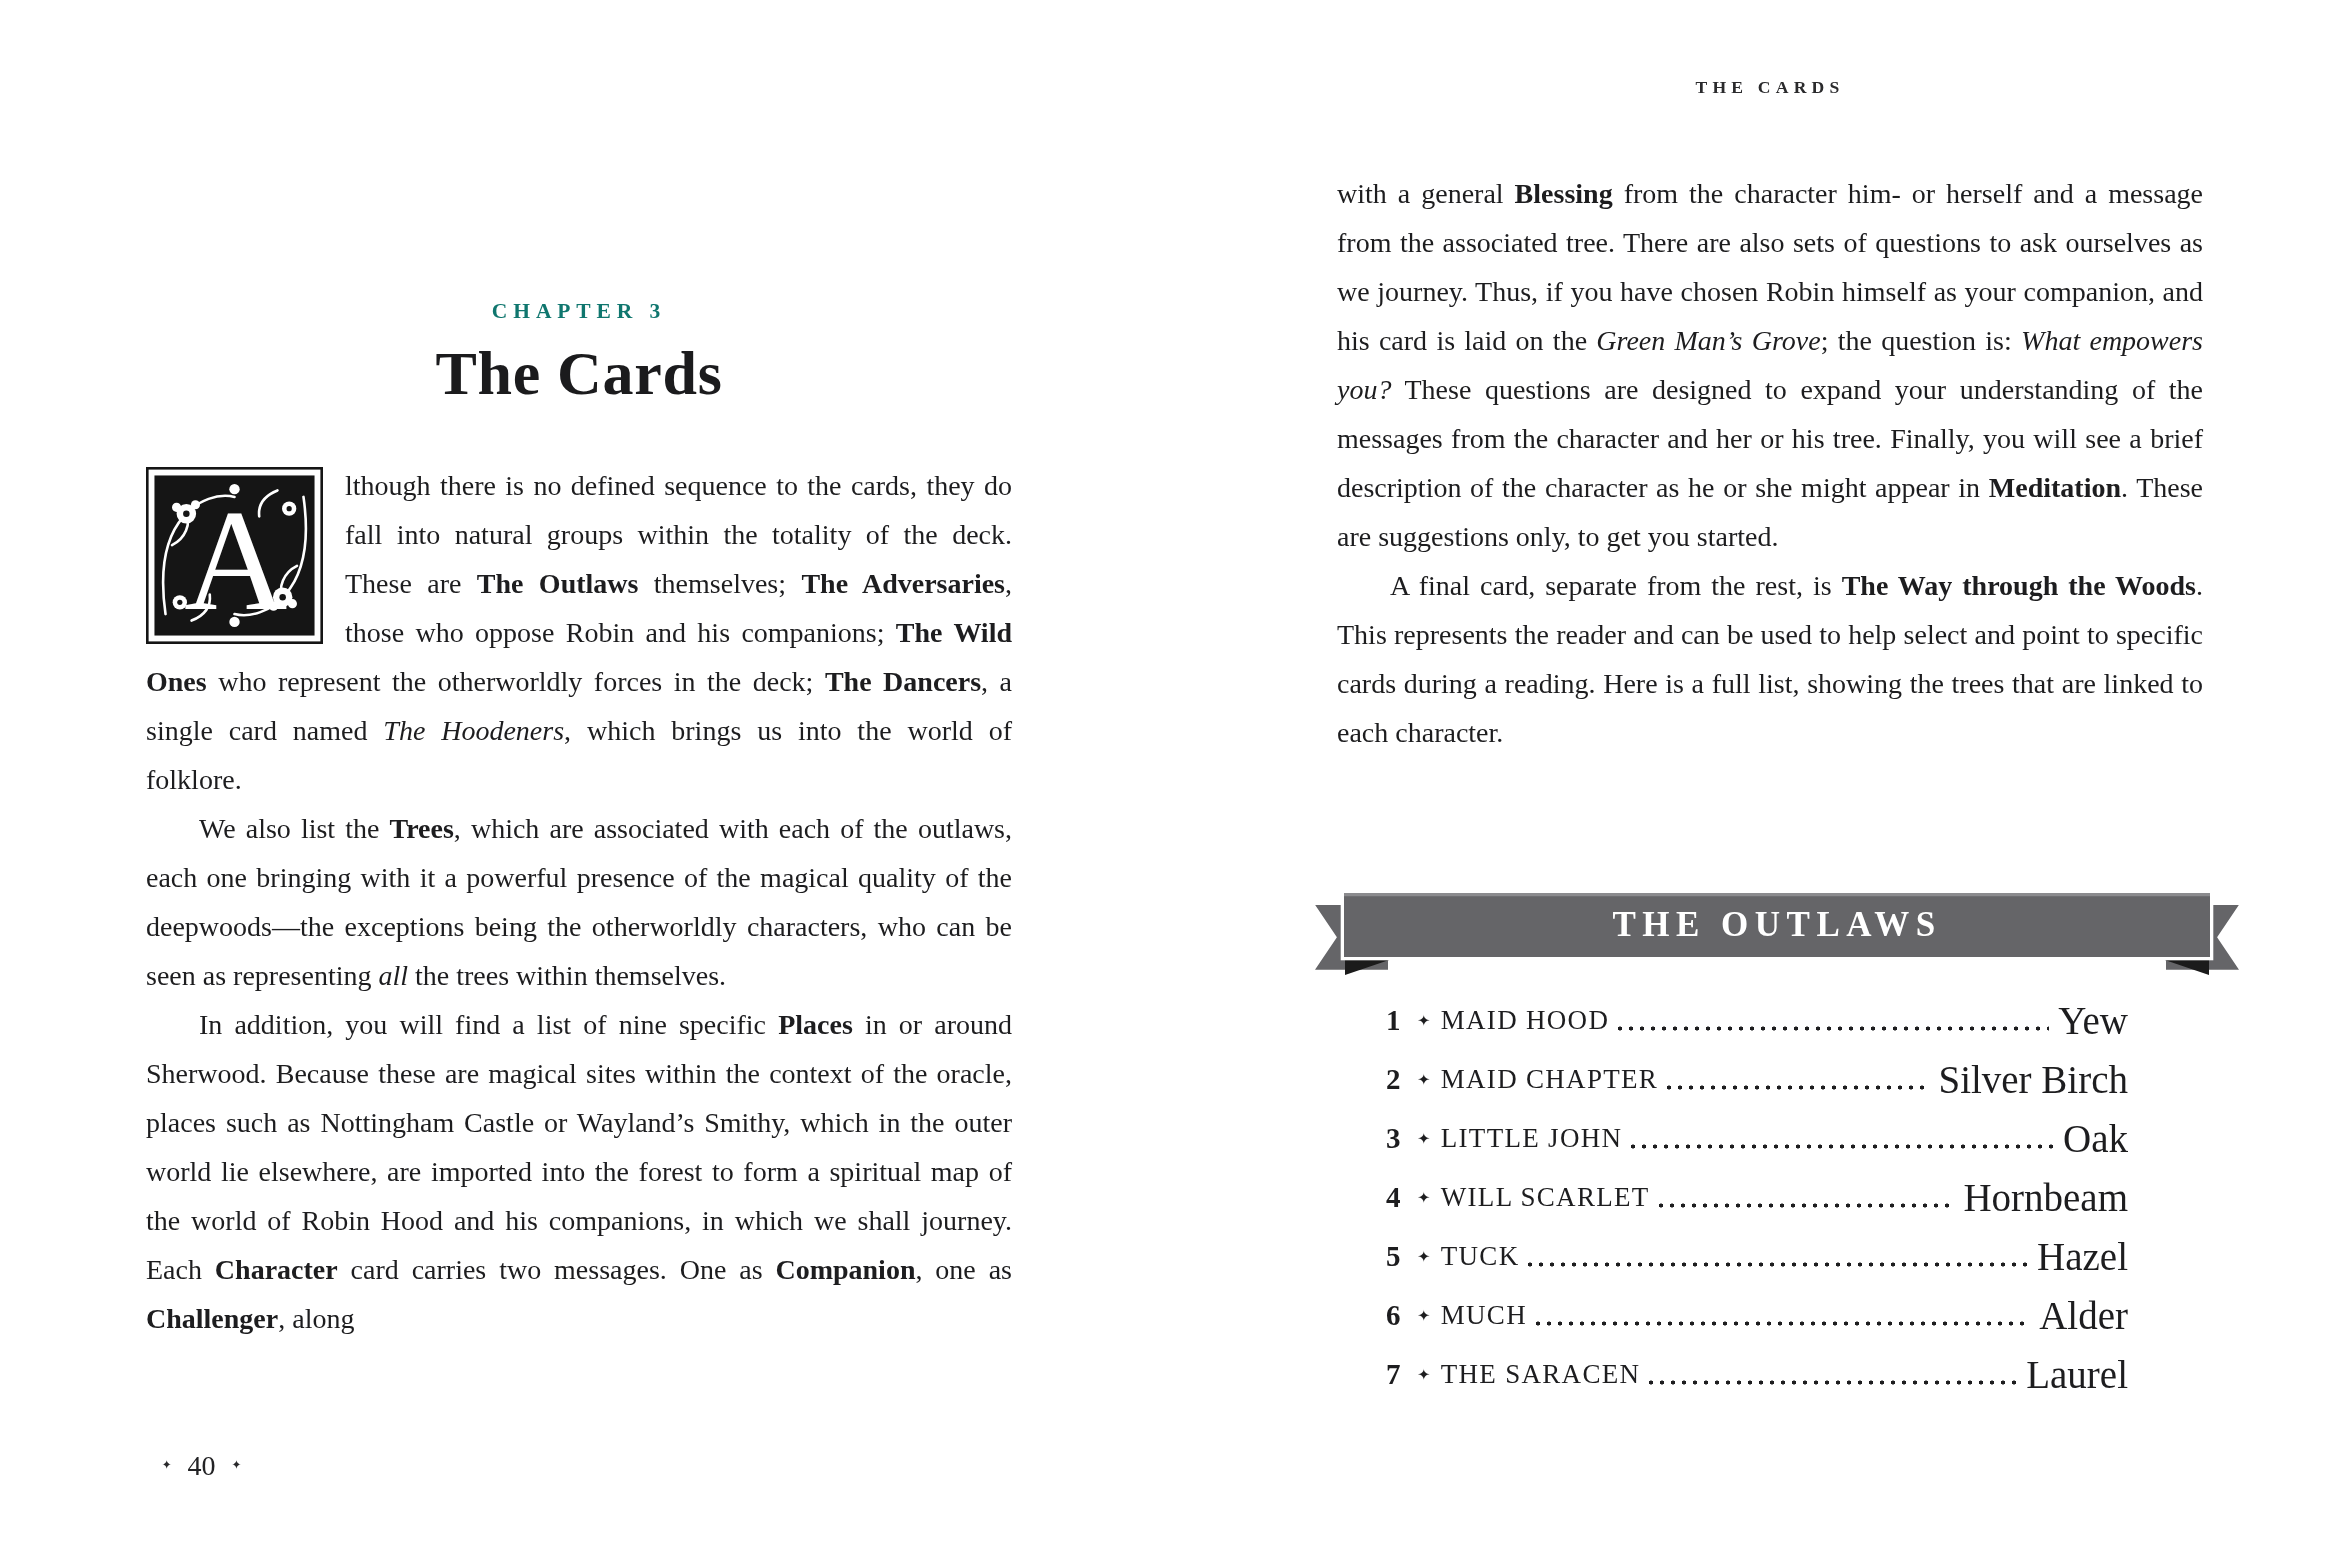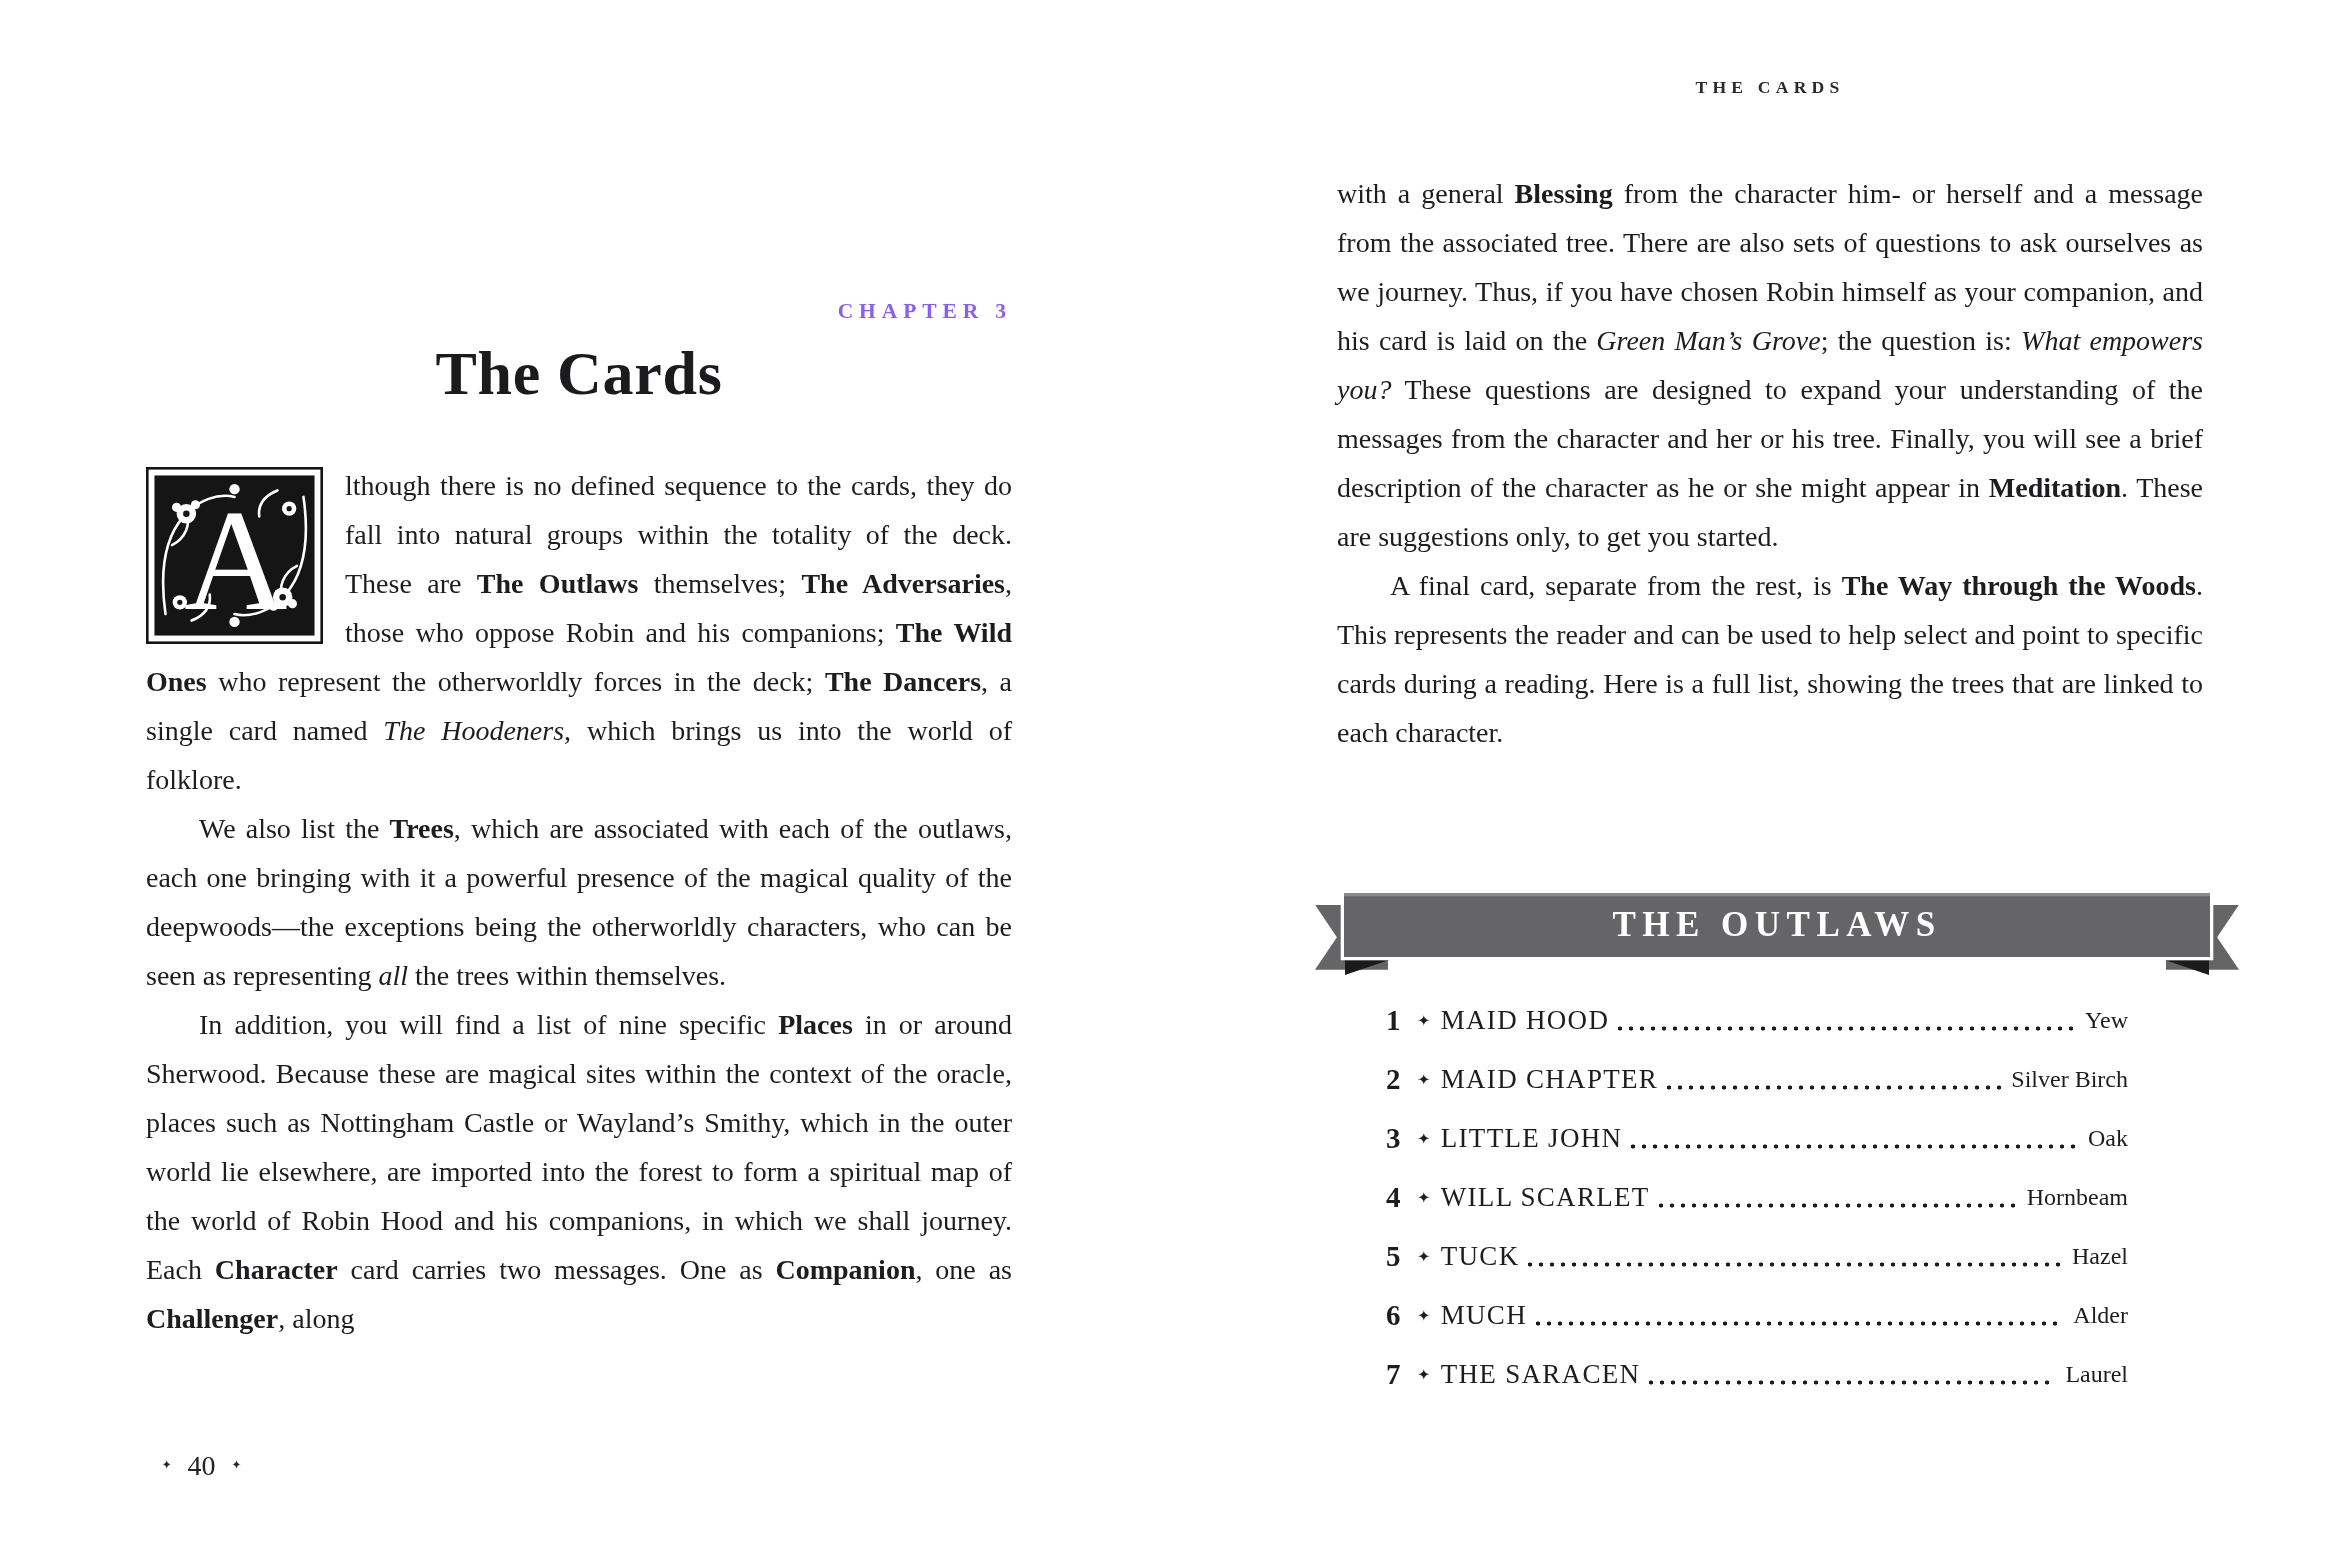--- a/index.html
+++ b/index.html
@@ -11,22 +11,22 @@
     color: #1d1d1f;
     -webkit-font-smoothing: antialiased;
   }
   .page { position: absolute; top: 0; width: 1165px; height: 1221px; }
   .page-left  { left: 0; }
   .page-right { left: 1165px; }
 
   
   .chapter-label {
     position: absolute; top: 299px; left: 146px; width: 866px;
-    text-align: right; font-size: 21.5px; font-weight: bold;
-    letter-spacing: 5.9px; color: #8b5cf6;
+    text-align: center; font-size: 21.5px; font-weight: bold;
+    letter-spacing: 5.9px; color: #0f766e;
   }
   .chapter-title {
     position: absolute; top: 337px; left: 146px; width: 866px;
     text-align: center; font-size: 62px; font-weight: bold;
     letter-spacing: 0.7px; color: #1b1b1d; line-height: 72px;
   }
   .body-text {
     position: absolute; width: 866px;
     font-size: 28px; line-height: 49px;
     text-align: justify; hyphens: none;
@@ -75,21 +75,21 @@
   .list-row { position: relative; display: flex; height: 59px; line-height: 59px; white-space: nowrap; }
   .row-number { font-size: 29px; font-weight: bold; width: 30px; }
   .row-sep { font-size: 15.6px; margin: 0 10.4px 0 1.3px; color: #1d1d1f; }
   .row-name { font-size: 27px; letter-spacing: 1.3px; }
   .leader { flex: 1; position: relative; min-width: 39px; }
   .leader::after {
     content: ""; position: absolute; left: 9px; right: 9px; bottom: 19px; height: 4.6px;
     background-image: radial-gradient(circle at 2px 2.3px, #1d1d1f 1.8px, transparent 2px);
     background-size: 11px 4.6px; background-repeat: repeat-x;
   }
-  .row-tree { font-size: 24px; font-family: Liberation Serif, serif; }
+  .row-tree { font-size: 39px; font-family: Liberation Serif, serif; }
 
   
   .footer {
     position: absolute; top: 1450px; width: 866px;
     text-align: left; font-size: 28px; color: #232325;
   }
   .footer-left  { left: 146px; }
   .footer-right { left: 172px; }
   .footer .orn { font-size: 12.4px; vertical-align: 5.9px; margin: 0 15.6px; color: #2a2a2c; }
 </style>

